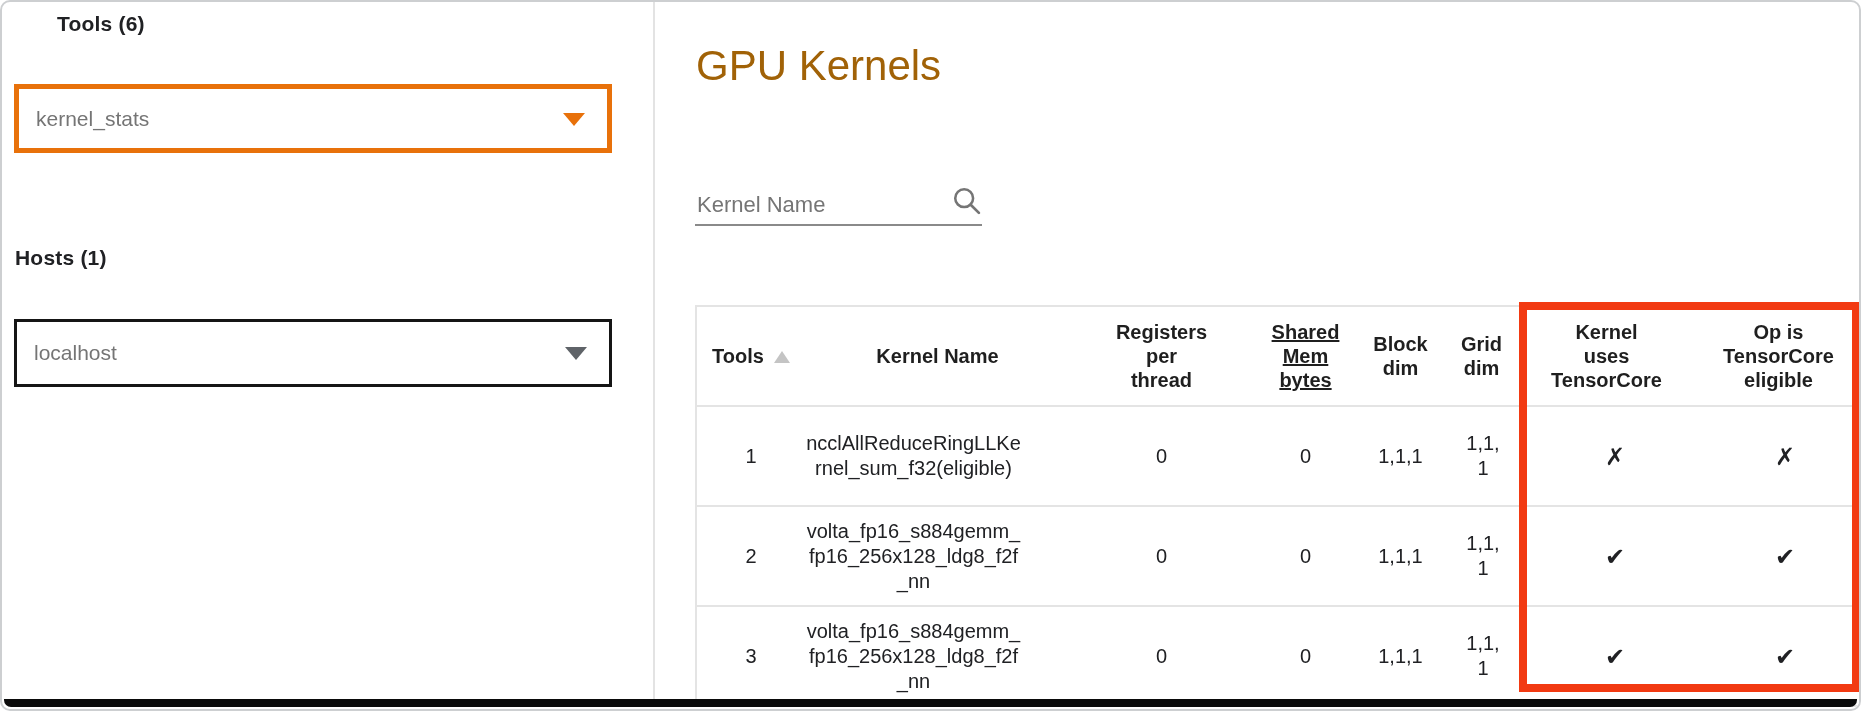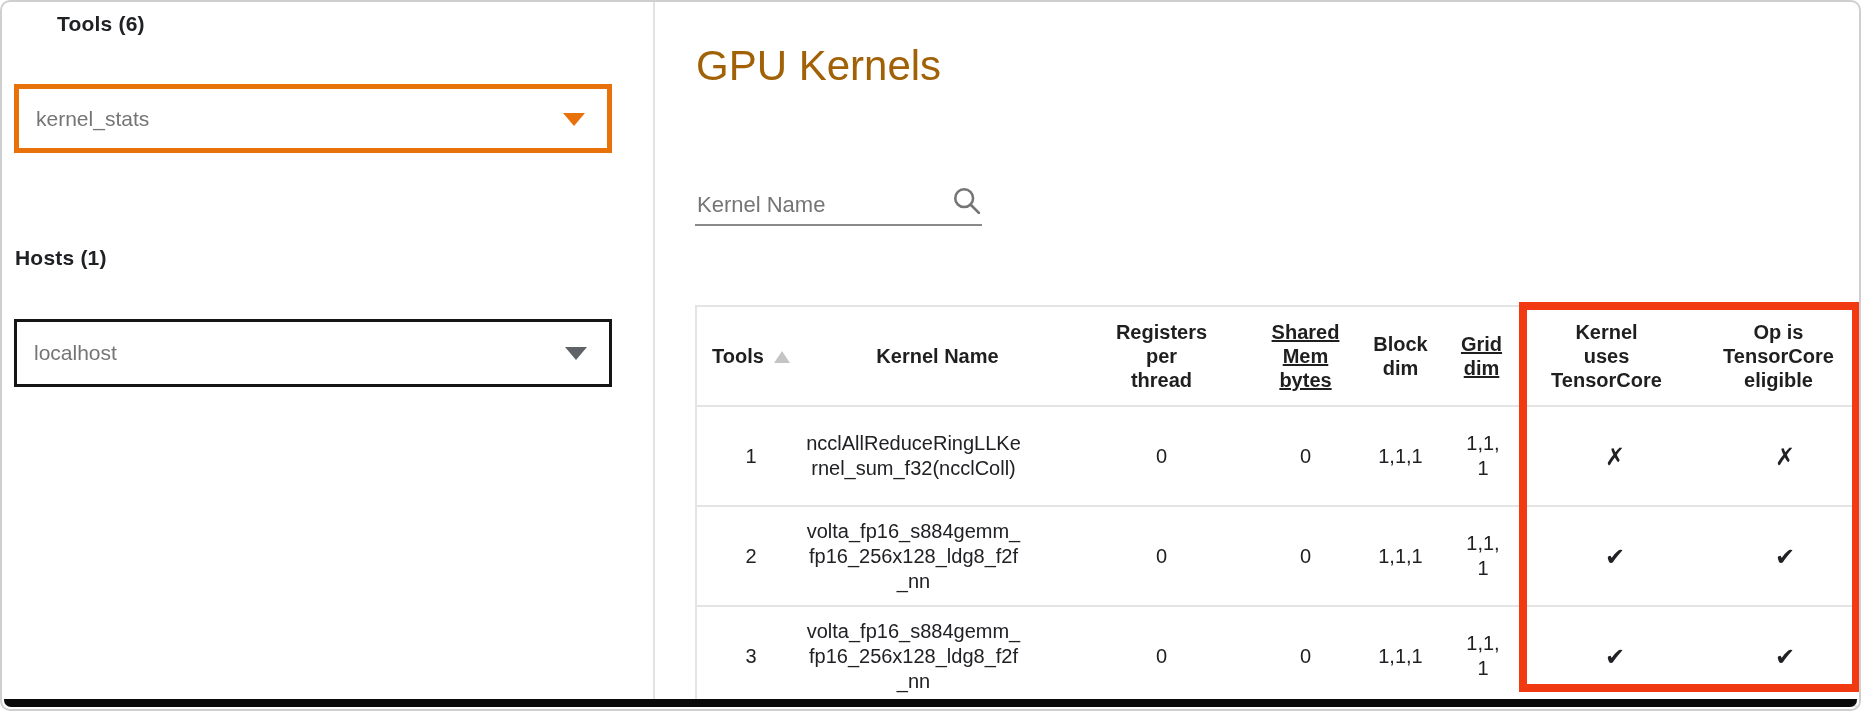--- a/index.html
+++ b/index.html
@@ -75,21 +75,21 @@
   table.kernels th, table.kernels td {
     border-bottom:2px solid #e4e4e4; vertical-align:middle;
     text-align:center; line-height:25px; overflow:hidden;
   }
   table.kernels th {
     font-weight:bold; line-height:24px; color:#1f1f1f; cursor:pointer;
   }
   th.h3 { padding:12px 43px; }
   th.h4 { padding:0 10px;text-decoration:underline; }
   th.h5 { padding:4px 8px;  }
-  th.h6 { padding:0 4px;text-decoration:underline;  }
+  th.h6 { padding:0 4px;  }
   th.h7, th.h8 { padding:0 30px; }
 
   td.kernel-cell {
     text-align:left; word-break:break-all; padding-right:48px;
   }
   td.grid-cell {
     text-align:left; word-break:break-all;
     padding-left:20px; padding-right:17px;
   }
   td.mark-cell {
@@ -167,21 +167,21 @@
       <th class="h2">Kernel Name</th>
       <th class="h3">Registers per thread</th>
       <th class="h4">Shared Mem bytes</th>
       <th class="h5">Block dim</th>
       <th class="h6">Grid dim</th>
       <th class="h7">Kernel uses TensorCore</th>
       <th class="h8">Op is TensorCore eligible</th>
     </tr>
     <tr>
       <td>1</td>
-      <td class="kernel-cell">ncclAllReduceRingLLKernel_sum_f32(ncclColl)</td>
+      <td class="kernel-cell">ncclAllReduceRingLLKernel_sum_f32(eligible)</td>
       <td>0</td>
       <td>0</td>
       <td>1,1,1</td>
       <td class="grid-cell">1,1,1</td>
       <td class="mark-cell mark-uses">✗</td>
       <td class="mark-cell mark-elig">✗</td>
     </tr>
     <tr>
       <td>2</td>
       <td class="kernel-cell">volta_fp16_s884gemm_fp16_256x128_ldg8_f2f_nn</td>

